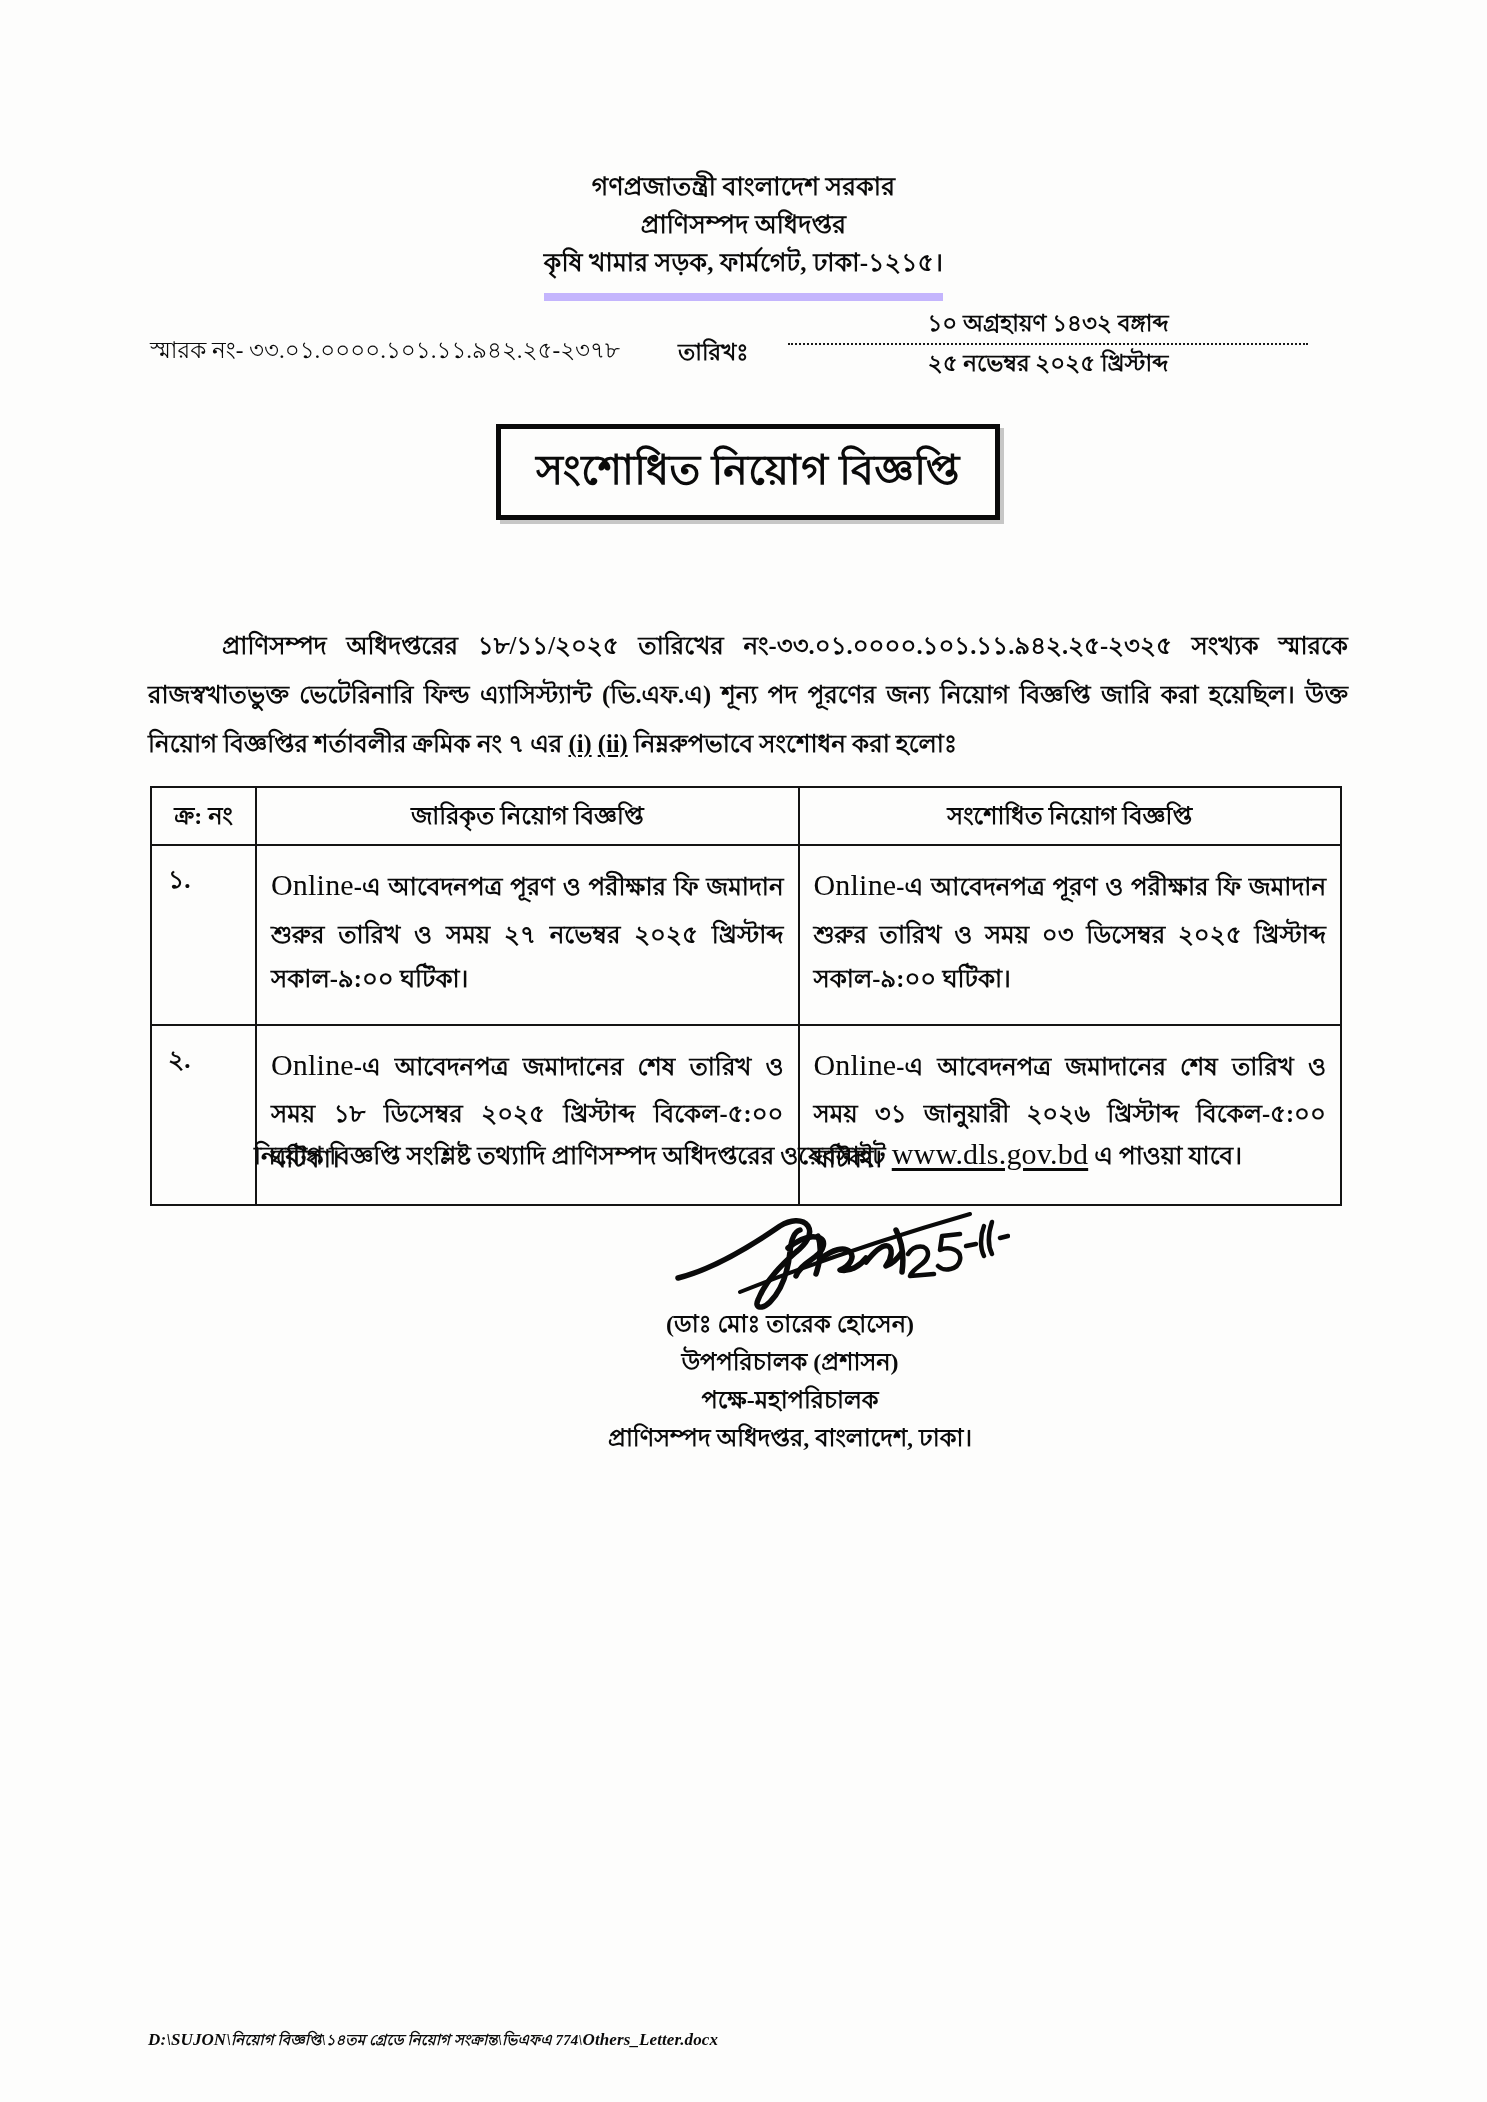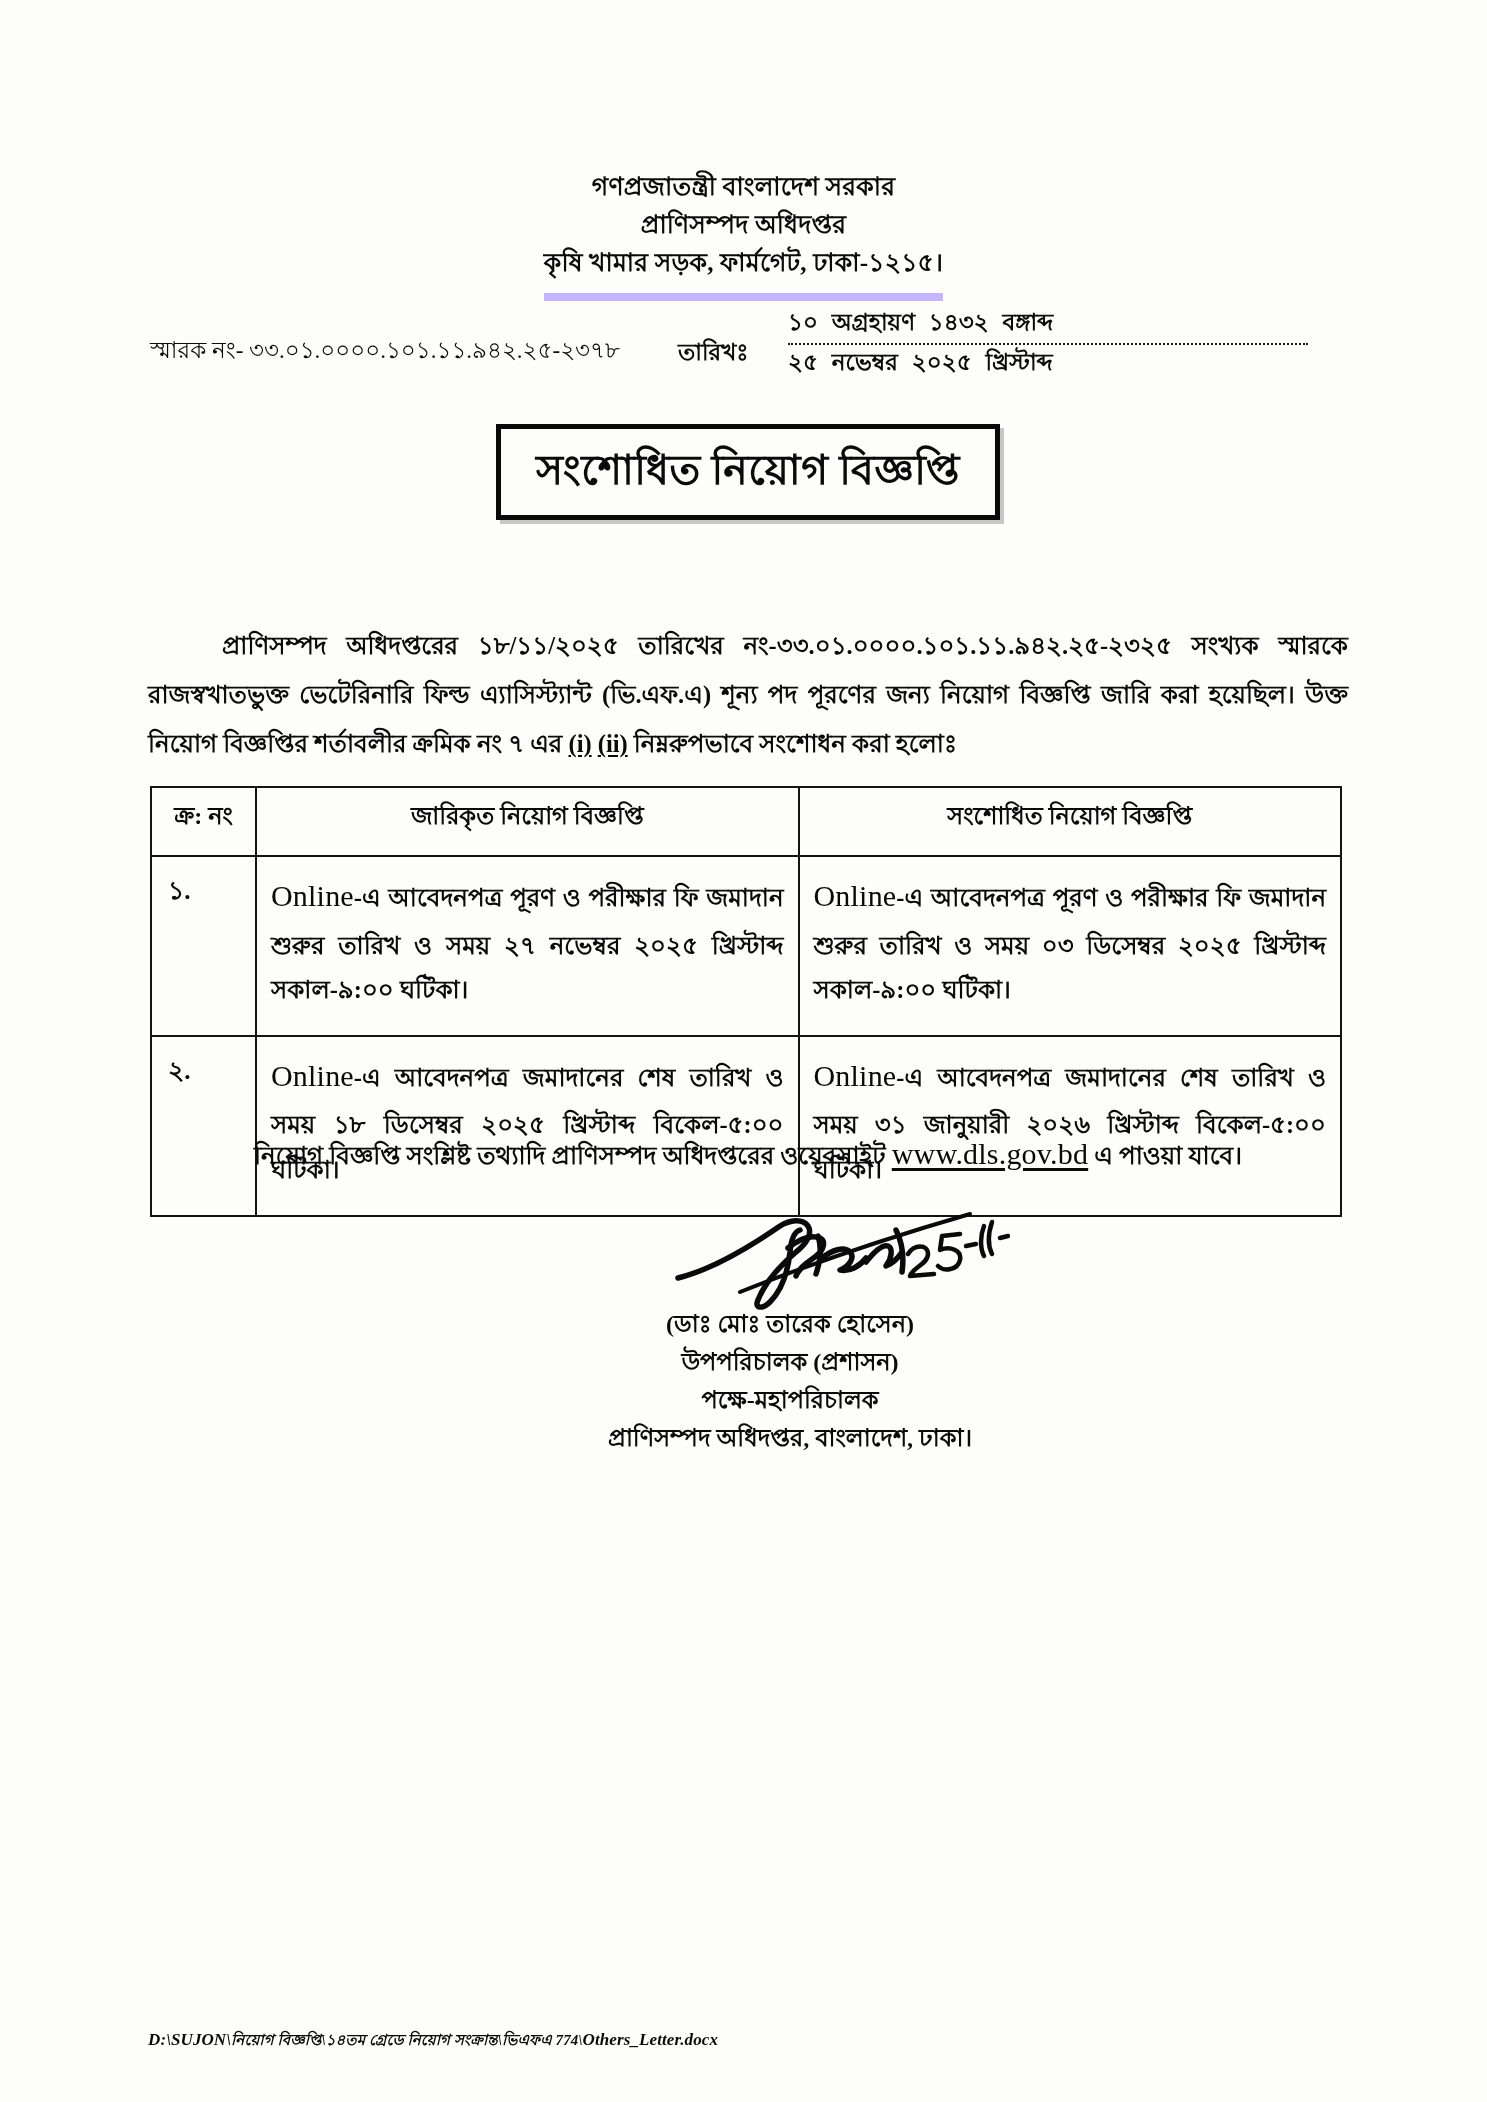--- a/index.html
+++ b/index.html
@@ -73,21 +73,21 @@
     left: 568px;
     top: 18px;
     font-size: 23px;
     font-weight: 700;
   }
   .date-stack {
     position: absolute;
     left: 678px;
     top: -8px;
     width: 520px;
-    font-family: Liberation Mono, monospace;
+    text-align: center;
   }
   .date-stack .d1,
   .date-stack .d2 {
     font-size: 23px;
     font-weight: 700;
     white-space: nowrap;
     line-height: 1.42;
   }
   .dotted-rule {
     border-top: 2px dotted #1a1a1a;
@@ -145,21 +145,21 @@
   .notice-table th,
   .notice-table td {
     border: 2px solid #141414;
     vertical-align: top;
     box-sizing: border-box;
   }
   .notice-table th {
     text-align: center;
     font-size: 24px;
     font-weight: 700;
-    padding: 9px 4px 18px 4px;
+    padding: 9px 4px 7px 4px;
     vertical-align: middle;
   }
   .col-sl { width: 105px; }
   .col-body { width: 542.5px; }
   .notice-table td.sl {
     text-align: left;
     font-size: 25px;
     font-weight: 700;
     padding: 14px 0 0 16px;
   }

